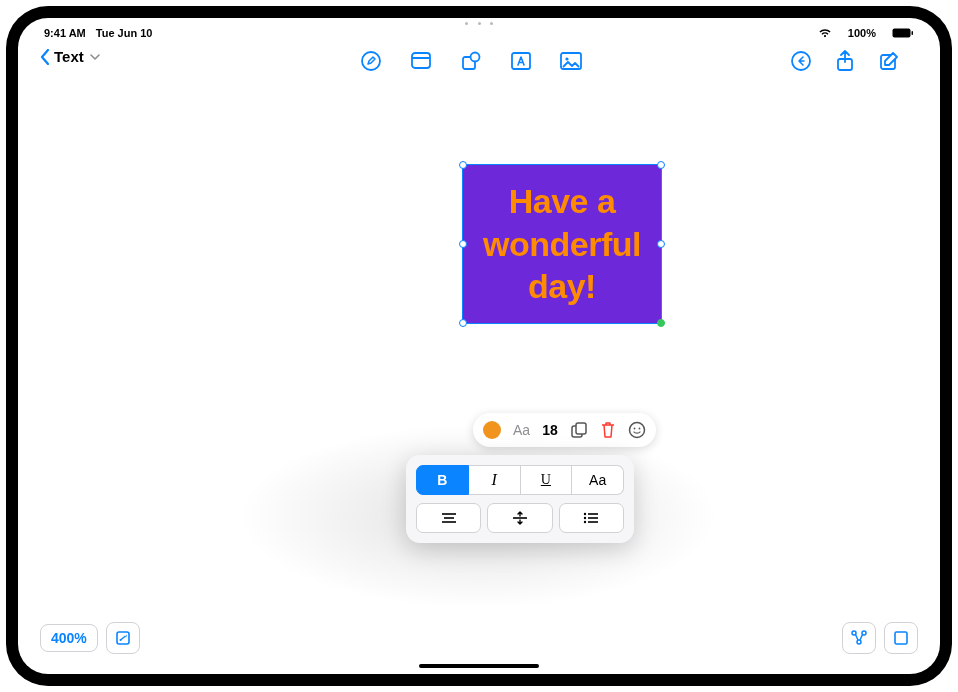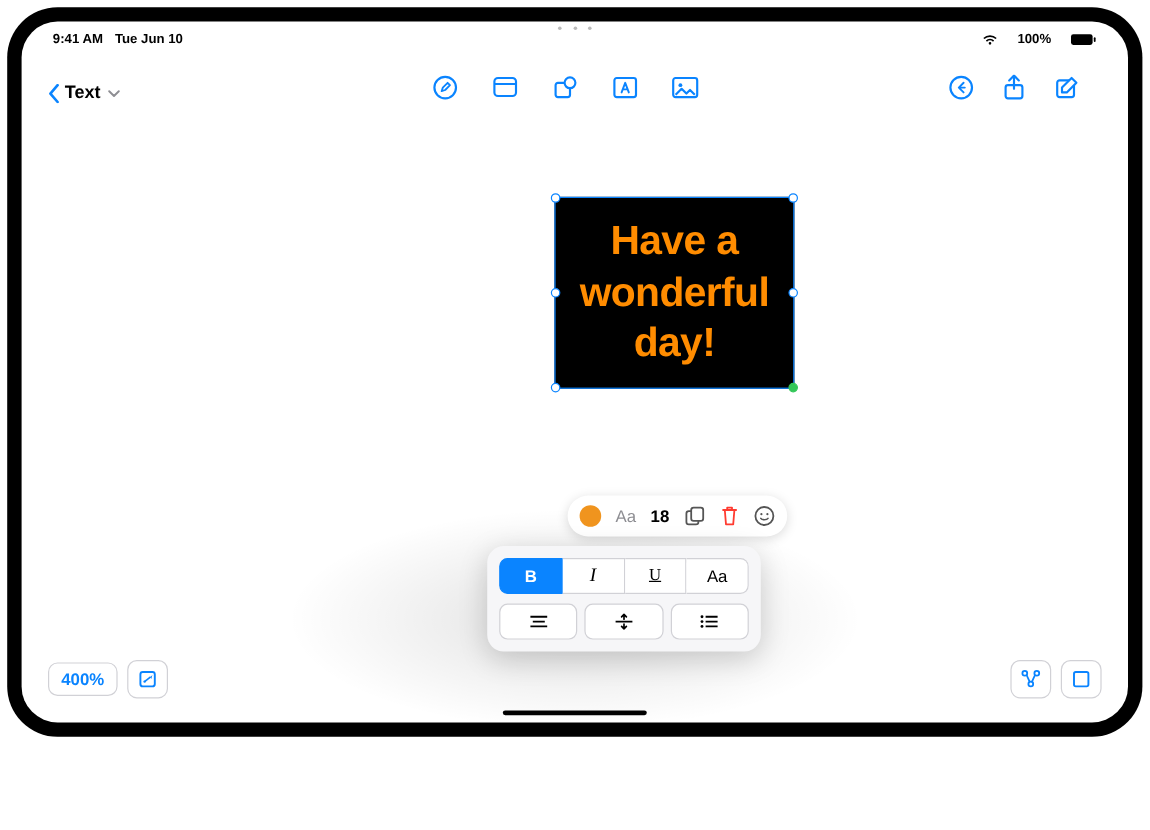--- a/index.html
+++ b/index.html
@@ -1,33 +1,33 @@
 <!DOCTYPE html>
 <html><head>
 <meta charset="utf-8">
 <style>
   html,body{margin:0;padding:0;font-family:-apple-system,BlinkMacSystemFont,"Helvetica Neue",sans-serif;}
   body{background:#fff;display:flex;justify-content:center;padding:6px;}
-  .device{width:946px;height:608px;background:#000;border-radius:42px;padding:12px;box-sizing:border-box;position:relative;}
+  .device{width:946px;height:680px;background:#000;border-radius:42px;padding:12px;box-sizing:border-box;position:relative;}
   .screen{width:100%;height:100%;background:#fff;border-radius:30px;position:relative;overflow:hidden;}
   .status-bar{position:absolute;top:6px;left:0;right:0;height:18px;display:flex;align-items:center;justify-content:space-between;padding:0 26px;font-size:11px;font-weight:600;}
   .status-left{display:flex;gap:10px;}
   .status-right{display:flex;align-items:center;gap:16px;}
   .wifi-icon svg,.battery-icon svg{display:block;}
-  .toolbar{position:absolute;top:30px;left:0;right:16px;height:38px;display:flex;align-items:flex-end;justify-content:space-between;padding:0 22px;}
+  .toolbar{position:absolute;top:30px;left:0;right:16px;height:38px;display:flex;align-items:flex-start;justify-content:space-between;padding:0 22px;}
   .toolbar-left,.toolbar-center,.toolbar-right{display:flex;align-items:center;gap:18px;}
   .toolbar-center{position:absolute;left:50%;transform:translateX(-50%);gap:24px;}
   .tool-btn{display:flex;align-items:center;justify-content:center;width:26px;height:26px;cursor:pointer;}
   .back-group{display:flex;align-items:center;gap:4px;cursor:pointer;}
   .back-label{font-size:15px;font-weight:600;color:#000;}
   .chevron-down{margin-left:2px;}
   .grabber{position:absolute;top:4px;left:50%;transform:translateX(-50%);width:28px;height:4px;display:flex;justify-content:space-between;}
   .grabber span{width:3px;height:3px;background:#bbb;border-radius:50%;}
   .canvas{position:absolute;top:68px;left:0;right:0;bottom:0;}
-  .textbox{position:absolute;left:444px;top:78px;width:200px;height:160px;border:1px solid #0a84ff;box-sizing:border-box;display:flex;align-items:center;justify-content:center;text-align:center;background:#000000;}
+  .textbox{position:absolute;left:444px;top:78px;width:200px;height:160px;border:1px solid #0a84ff;box-sizing:border-box;display:flex;align-items:center;justify-content:center;text-align:center;background:#6d28d9;}
   .textbox-content{color:#ff8c00;font-size:34px;font-weight:700;line-height:1.25;font-family:"Helvetica Neue",Arial,sans-serif;letter-spacing:-0.5px;}
   .handle{position:absolute;width:8px;height:8px;background:#fff;border:1px solid #0a84ff;border-radius:50%;box-sizing:border-box;}
   .h-tl{top:-4px;left:-4px;} .h-tr{top:-4px;right:-4px;}
   .h-bl{bottom:-4px;left:-4px;} .h-br{bottom:-4px;right:-4px;background:#34c759;border-color:#34c759;}
   .h-ml{top:50%;left:-4px;margin-top:-4px;} .h-mr{top:50%;right:-4px;margin-top:-4px;}
   .shadow{position:absolute;left:50%;top:330px;transform:translateX(-50%);width:520px;height:200px;background:radial-gradient(ellipse at center,rgba(0,0,0,0.12) 0%,rgba(0,0,0,0) 65%);pointer-events:none;}
   .context-bar{position:absolute;left:455px;top:327px;height:34px;background:#fff;border-radius:18px;box-shadow:0 2px 10px rgba(0,0,0,0.15);display:flex;align-items:center;padding:0 10px;gap:12px;}
   .color-swatch{width:18px;height:18px;border-radius:50%;background:#f0941e;}
   .ctx-item{display:flex;align-items:center;justify-content:center;font-size:14px;color:#8e8e93;cursor:pointer;}
   .ctx-fontsize{color:#000;font-weight:600;text-align:right;}

